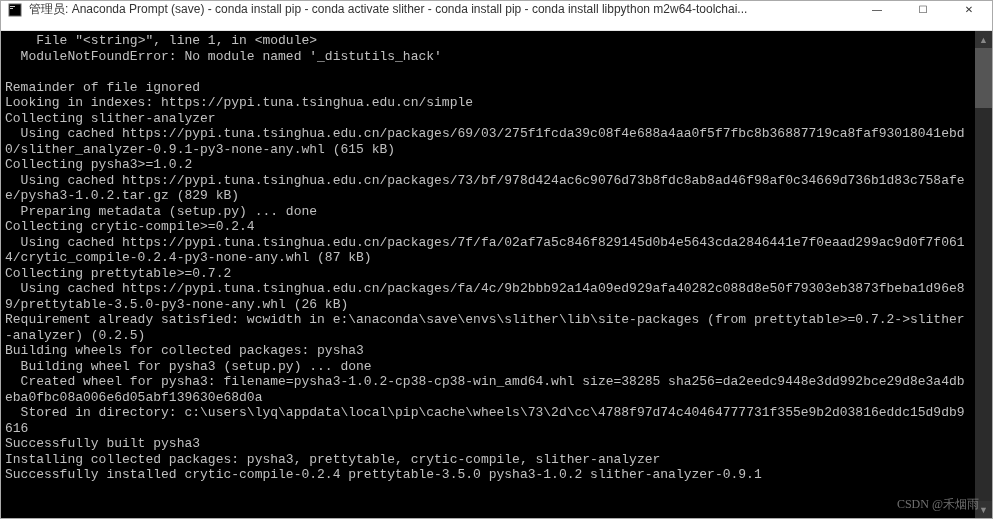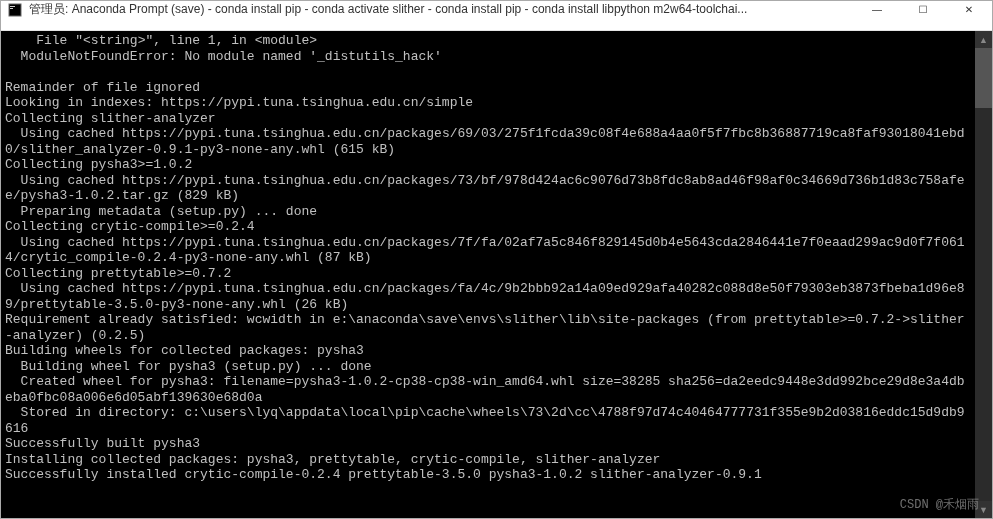--- a/index.html
+++ b/index.html
@@ -103,21 +103,21 @@
       background: #555;
       top: 17px;
       height: 60px;
     }
     .watermark {
       position: absolute;
       right: 14px;
       bottom: 6px;
       font-size: 12px;
       color: rgba(200,200,200,0.55);
-      font-family: Liberation Mono, monospace;
+      font-family: Liberation Serif, serif;
       pointer-events: none;
     }
   </style>
 </head>
 <body>
 
 <div class="window">
   <div class="titlebar">
     <span class="app-icon">
       <svg width="14" height="14" viewBox="0 0 14 14">

